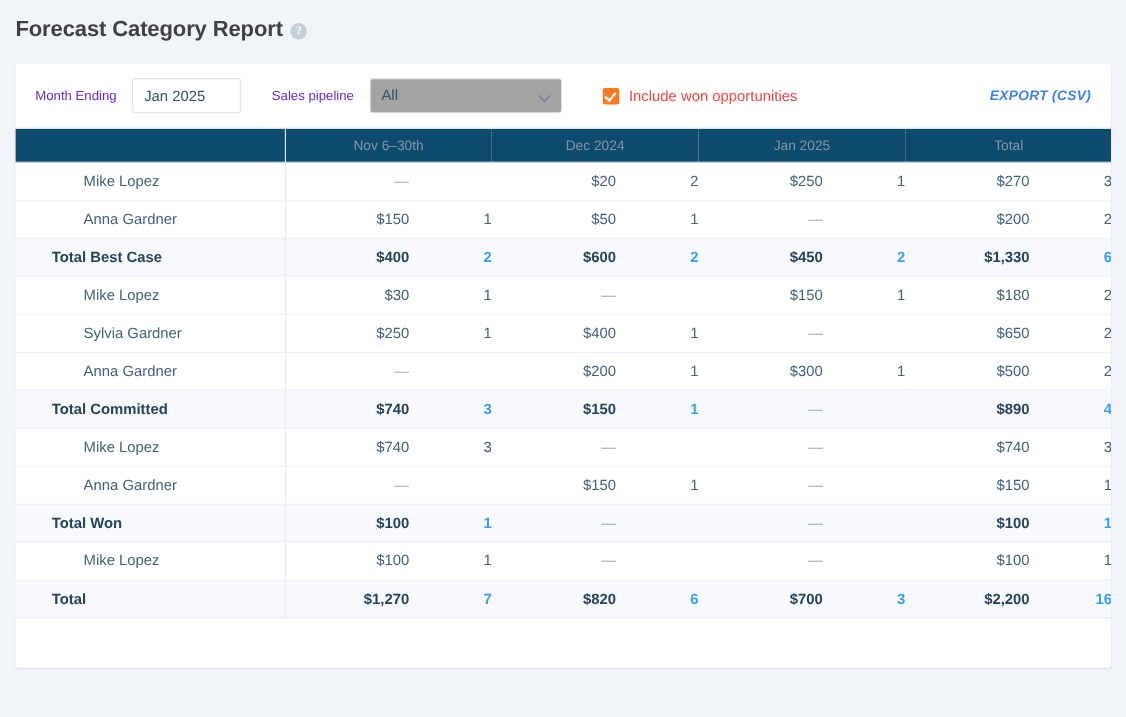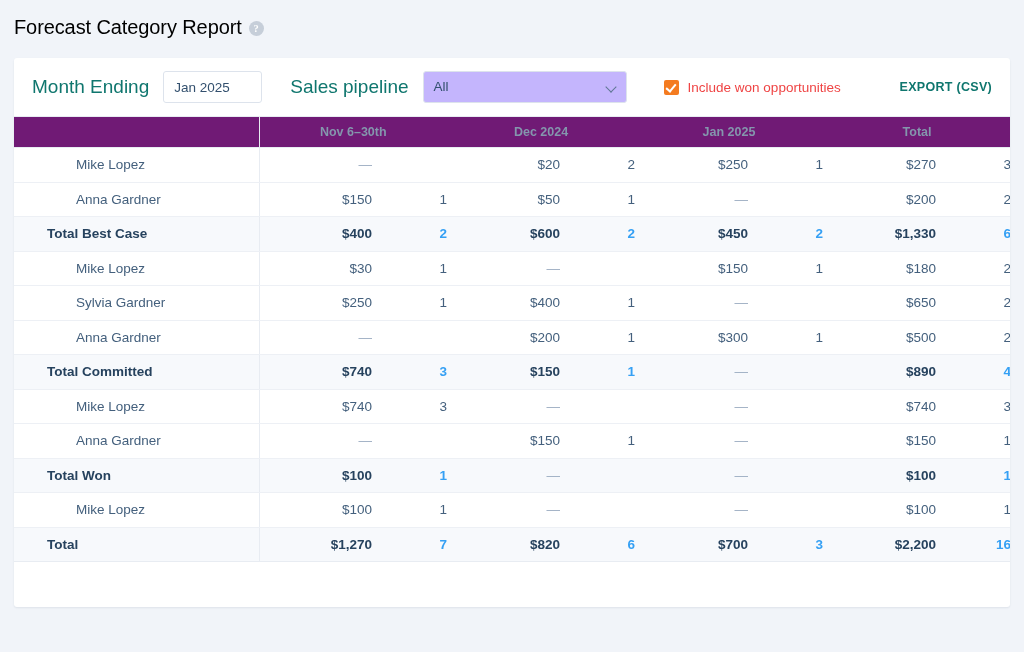--- a/index.html
+++ b/index.html
@@ -11,21 +11,21 @@
     -webkit-font-smoothing: antialiased;
   }
   .page { width: 1024px; height: 652px; position: relative; overflow: hidden; }
 
   
   .title-bar {
     display: flex; align-items: center; gap: 7px;
     padding: 9px 0 0 14px; height: 44px;
   }
   .page-title {
-    font-size: 20px; font-weight: normal; color: #000000;
+    font-size: 20px; font-weight: bold; color: #404040;
     letter-spacing: -0.1px; line-height: 1;
   }
   .help-icon {
     width: 15px; height: 15px; border-radius: 50%;
     background: #c6ced9; color: #ffffff;
     font-size: 10.5px; font-weight: bold; line-height: 15px;
     text-align: center; display: inline-block;
     position: relative; top: 2px;
     font-family: "Liberation Serif", serif;
   }
@@ -40,36 +40,36 @@
     overflow: hidden;
   }
 
   
   .filters {
     height: 58px; display: flex; align-items: center;
     padding: 0 18px 0 18px;
     position: relative;
   }
   .filter-label {
-    font-size: 19px; color: #0f766e; white-space: nowrap;
+    font-size: 12px; color: #6d28d9; white-space: nowrap;
   }
   .text-input {
     margin-left: 14px;
     width: 99px; height: 32px;
     border: 1px solid #dde3ec; border-radius: 3px;
     background: #fff;
     font-size: 13.5px; color: #33506e;
     padding: 0 10px; line-height: 30px;
     font-family: "Liberation Sans", sans-serif;
   }
   .select-wrap {
     margin-left: 14px; position: relative;
-    width: 204px; height: 32px;
+    width: 175px; height: 32px;
     border: 1px solid #dde3ec; border-radius: 3px;
-    background: #c4b5fd;
+    background: #a3a3a3;
   }
   .select-value {
     font-size: 13.5px; color: #33506e;
     padding: 0 10px; line-height: 30px;
   }
   .chevron {
     position: absolute; right: 11px; top: 11px;
     width: 8px; height: 8px;
     border-right: 1.6px solid #5f7794;
     border-bottom: 1.6px solid #5f7794;
@@ -87,36 +87,36 @@
   .checkbox::after {
     content: ""; position: absolute;
     left: 4px; top: 2px; width: 4px; height: 8px;
     border-right: 2px solid #fff; border-bottom: 2px solid #fff;
     transform: rotate(40deg);
   }
   .checkbox-label { font-size: 13.5px; color: #ef4444; white-space: nowrap; }
   .export-link {
     position: absolute; right: 18px; top: 50%;
     transform: translateY(-50%);
-    font-size: 12.5px; font-weight: bold; color: #0f766e;
-    letter-spacing: 0.3px; cursor: pointer; text-decoration: none;
+    font-size: 12.5px; font-weight: bold; color: #3b82f6;
+    letter-spacing: 0.3px; cursor: pointer; text-decoration: none; font-style: italic;
   }
 
   
   .tbl { width: 100%; border-collapse: collapse; table-layout: fixed; }
   .tbl col.c-name  { width: 245px; }
   .tbl col.c-amt   { width: 113px; }
   .tbl col.c-cnt   { width: 75px; }
 
   .tbl thead th {
     height: 31px;
-    background: #701a75;
+    background: #0c4a6e;
     border-top: 1px solid #e8ecf2;
     border-bottom: 1px solid #e8ecf2;
-    font-size: 12.5px; font-weight: bold; color: #8496ad;
+    font-size: 12.5px; font-weight: normal; color: #8496ad;
     padding: 0; vertical-align: middle;
   }
   th.hdr-name { border-right: 1px solid #e8ecf2; }
   th.hdr-grp  { text-align: center; }
 
   .tbl tbody tr { height: 34.5px; }
   .tbl tbody td {
     border-bottom: 1px solid #edf0f5;
     font-size: 13.5px; color: #44607d;
     padding: 0; vertical-align: middle;

